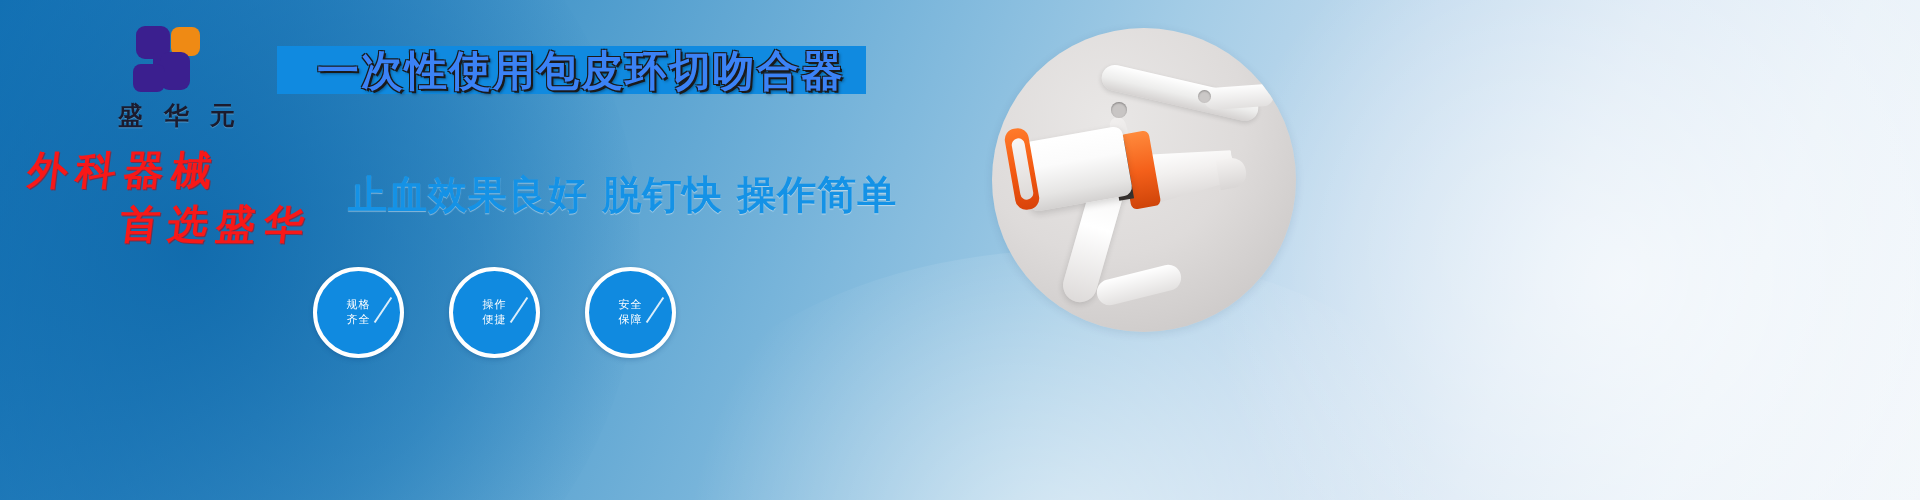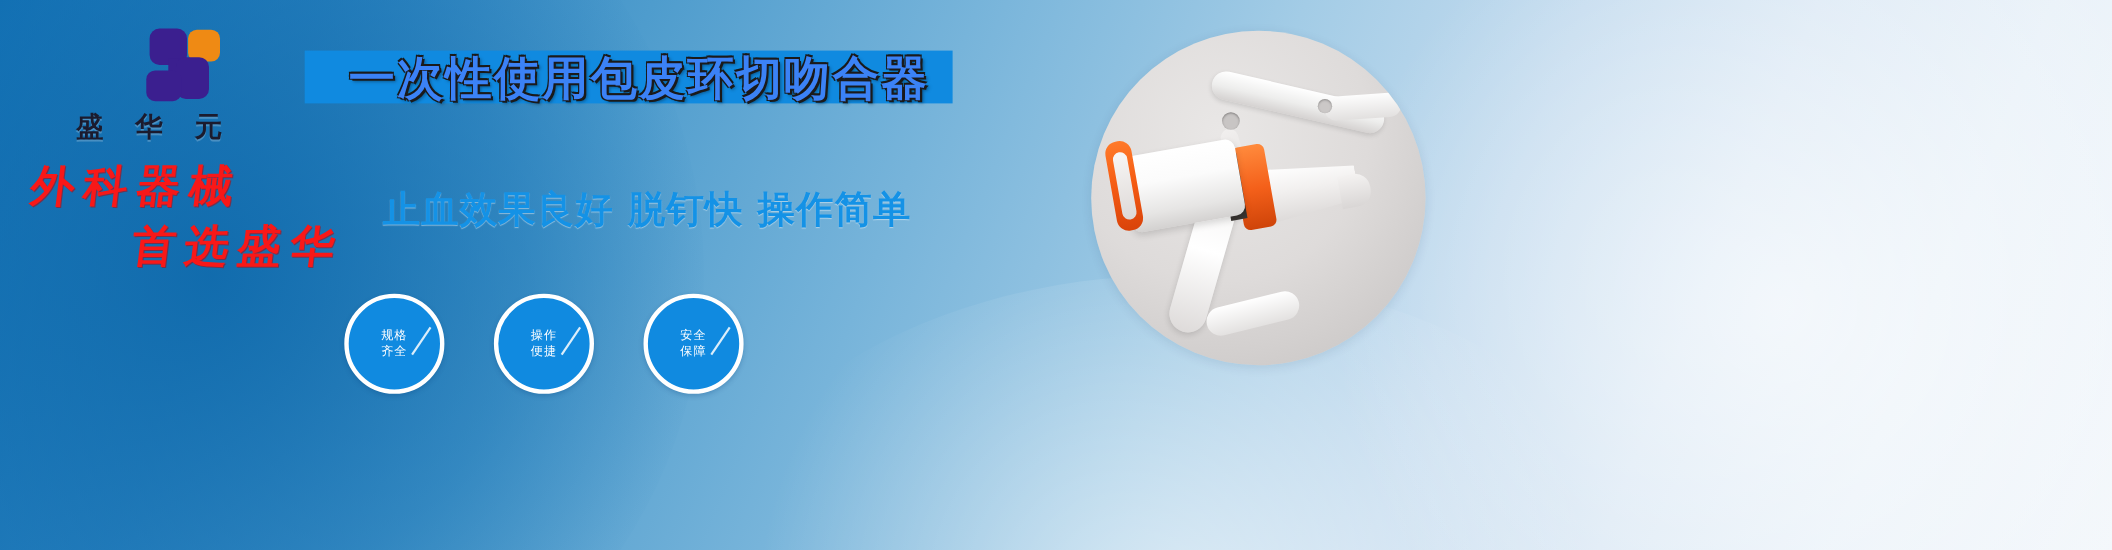--- a/index.html
+++ b/index.html
@@ -39,22 +39,22 @@
   .logo-mark {
     position:relative; width:72px; height:66px; margin:0 auto;
   }
   .sq { position:absolute; border-radius:9px; }
   .sq.p1 { left:20px;  top:0px;   width:34px; height:33px; background:#3b1f8f; }
   .sq.p2 { left:44px;  top:26px;  width:30px; height:38px; background:#3b1f8f; }
   .sq.p3 { left:17px;  top:38px;  width:32px; height:28px; background:#3b1f8f; border-radius:8px; }
   .sq.p4 { left:37px;  top:27px;  width:12px; height:14px; background:#3b1f8f; border-radius:2px; }
   .sq.o1 { left:55px;  top:1px;   width:29px; height:29px; background:#ef8a14; border-radius:8px; }
   .logo-name {
-    margin-top:7px; text-align:left;
-    font-family:Liberation Mono, monospace;
+    margin-top:7px; text-align:right;
+    font-family:Liberation Sans, sans-serif;
     font-size:25px; font-weight:700; letter-spacing:7px;
     color:#1b1b2e; text-indent:7px;
     text-shadow:0 1px 0 rgba(255,255,255,.22);
   }
 
   
   .brush { position:absolute; left:24px; top:150px; width:330px; }
   .brush div {
     font-family:"DejaVu Serif","Liberation Serif",serif;
     font-weight:700; font-size:40px; color:#f81818;
@@ -79,21 +79,21 @@
     letter-spacing:2px; white-space:nowrap;
     text-shadow: 2px 2px 0 #1a1a1a, -1px -1px 0 #1a1a1a,
                  1px -1px 0 #1a1a1a, -1px 1px 0 #1a1a1a,
                  3px 3px 3px rgba(0,0,0,.35);
   }
 
   
   .subtitle {
     position:absolute; left:348px; top:168px;
     font-family:"DejaVu Sans","Liberation Sans",sans-serif;
-    font-size:34px; font-weight:700; color:#1492e6;
+    font-size:39px; font-weight:700; color:#1492e6;
     letter-spacing:1px; white-space:nowrap;
     text-shadow:0 1px 1px rgba(255,255,255,.45);
   }
 
   
   .badges { position:absolute; left:313px; top:267px; display:flex; gap:45px; }
   .badge {
     position:relative; width:91px; height:91px; border-radius:50%;
     background:#108ae0; border:4px solid #ffffff;
     display:flex; flex-direction:column; align-items:center; justify-content:center;

